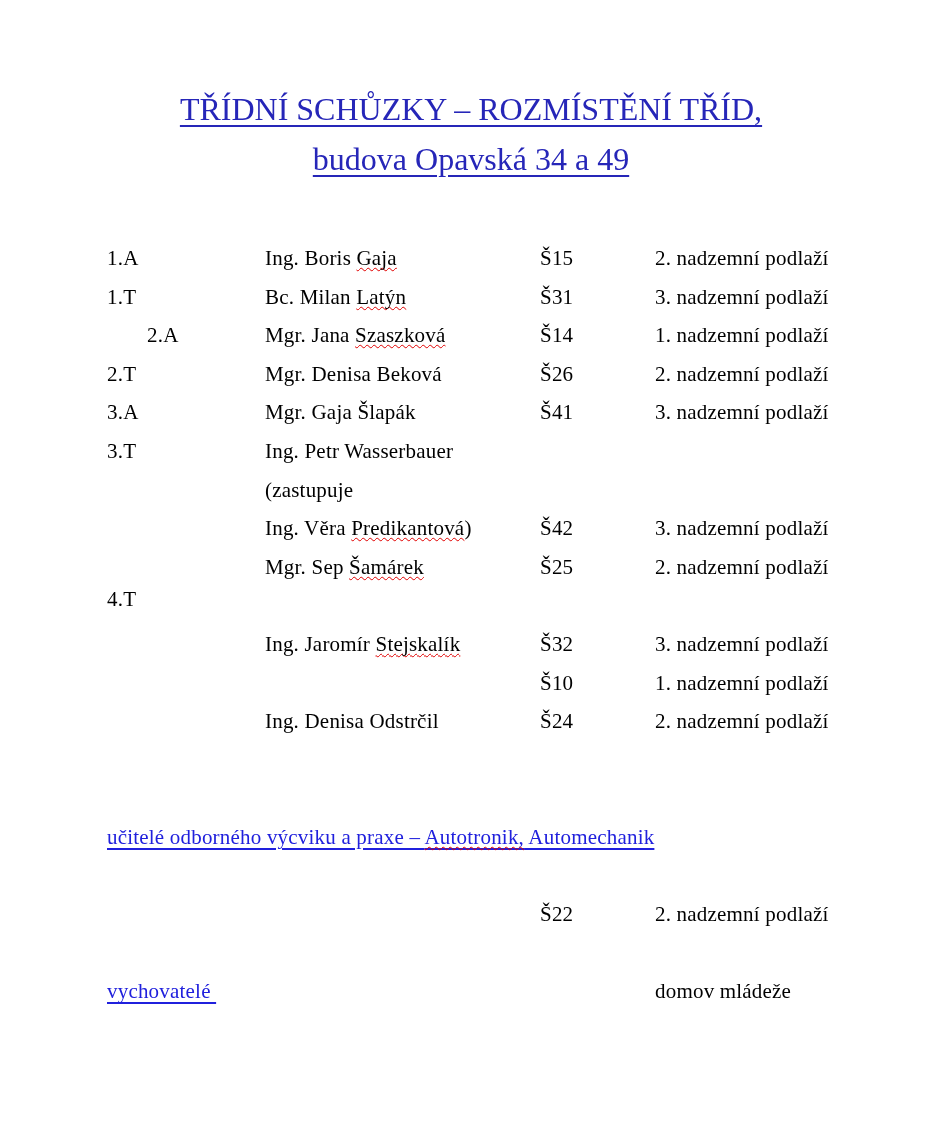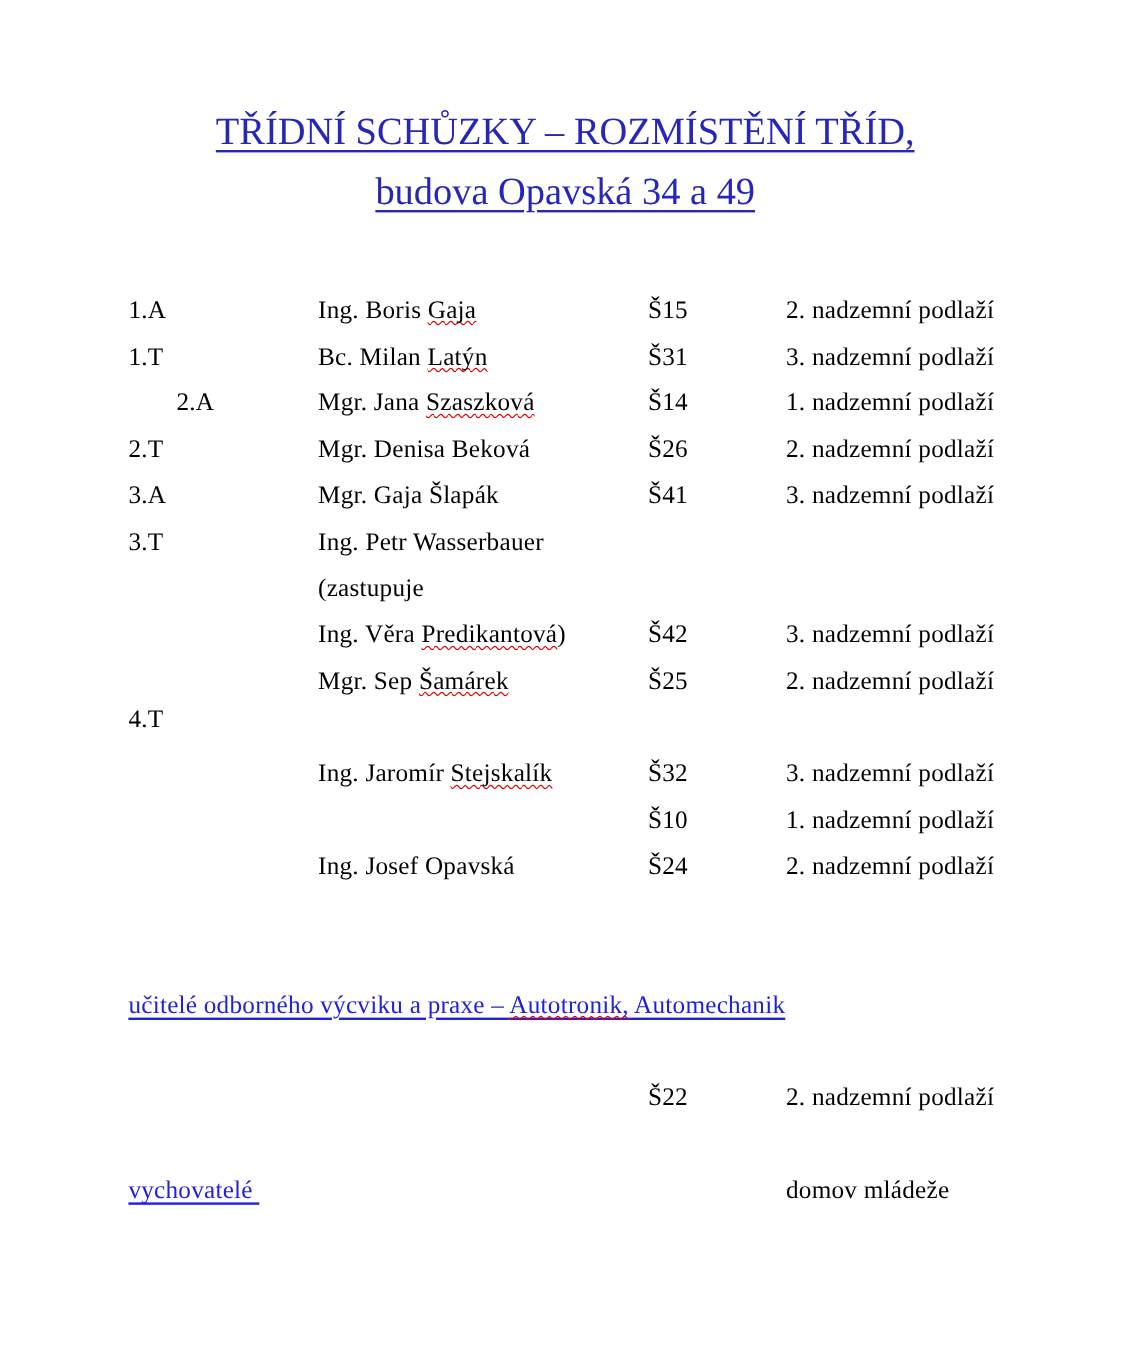--- a/index.html
+++ b/index.html
@@ -122,21 +122,21 @@
     <div class="row">
       <span class="cell" style="left: 265px;"><span>Ing. Jaromír </span><span class="sq">Stejskalík</span></span>
       <span class="cell" style="left: 540px;">Š32</span>
       <span class="cell" style="left: 655px;">3. nadzemní podlaží</span>
     </div>
     <div class="row">
       <span class="cell" style="left: 540px;">Š10</span>
       <span class="cell" style="left: 655px;">1. nadzemní podlaží</span>
     </div>
     <div class="row">
-      <span class="cell" style="left: 265px;"><span>Ing. Josef Opavská</span></span>
+      <span class="cell" style="left: 265px;"><span>Ing. Denisa Odstrčil</span></span>
       <span class="cell" style="left: 540px;">Š24</span>
       <span class="cell" style="left: 655px;">2. nadzemní podlaží</span>
     </div>
     <div class="row"></div>
     <div class="row"></div>
     <div class="row">
       <span class="cell link" style="left: 107px;"><span>učitelé odborného výcviku a praxe – </span><span class="sq">Autotronik,</span><span> Automechanik</span></span>
     </div>
     <div class="row"></div>
     <div class="row">

